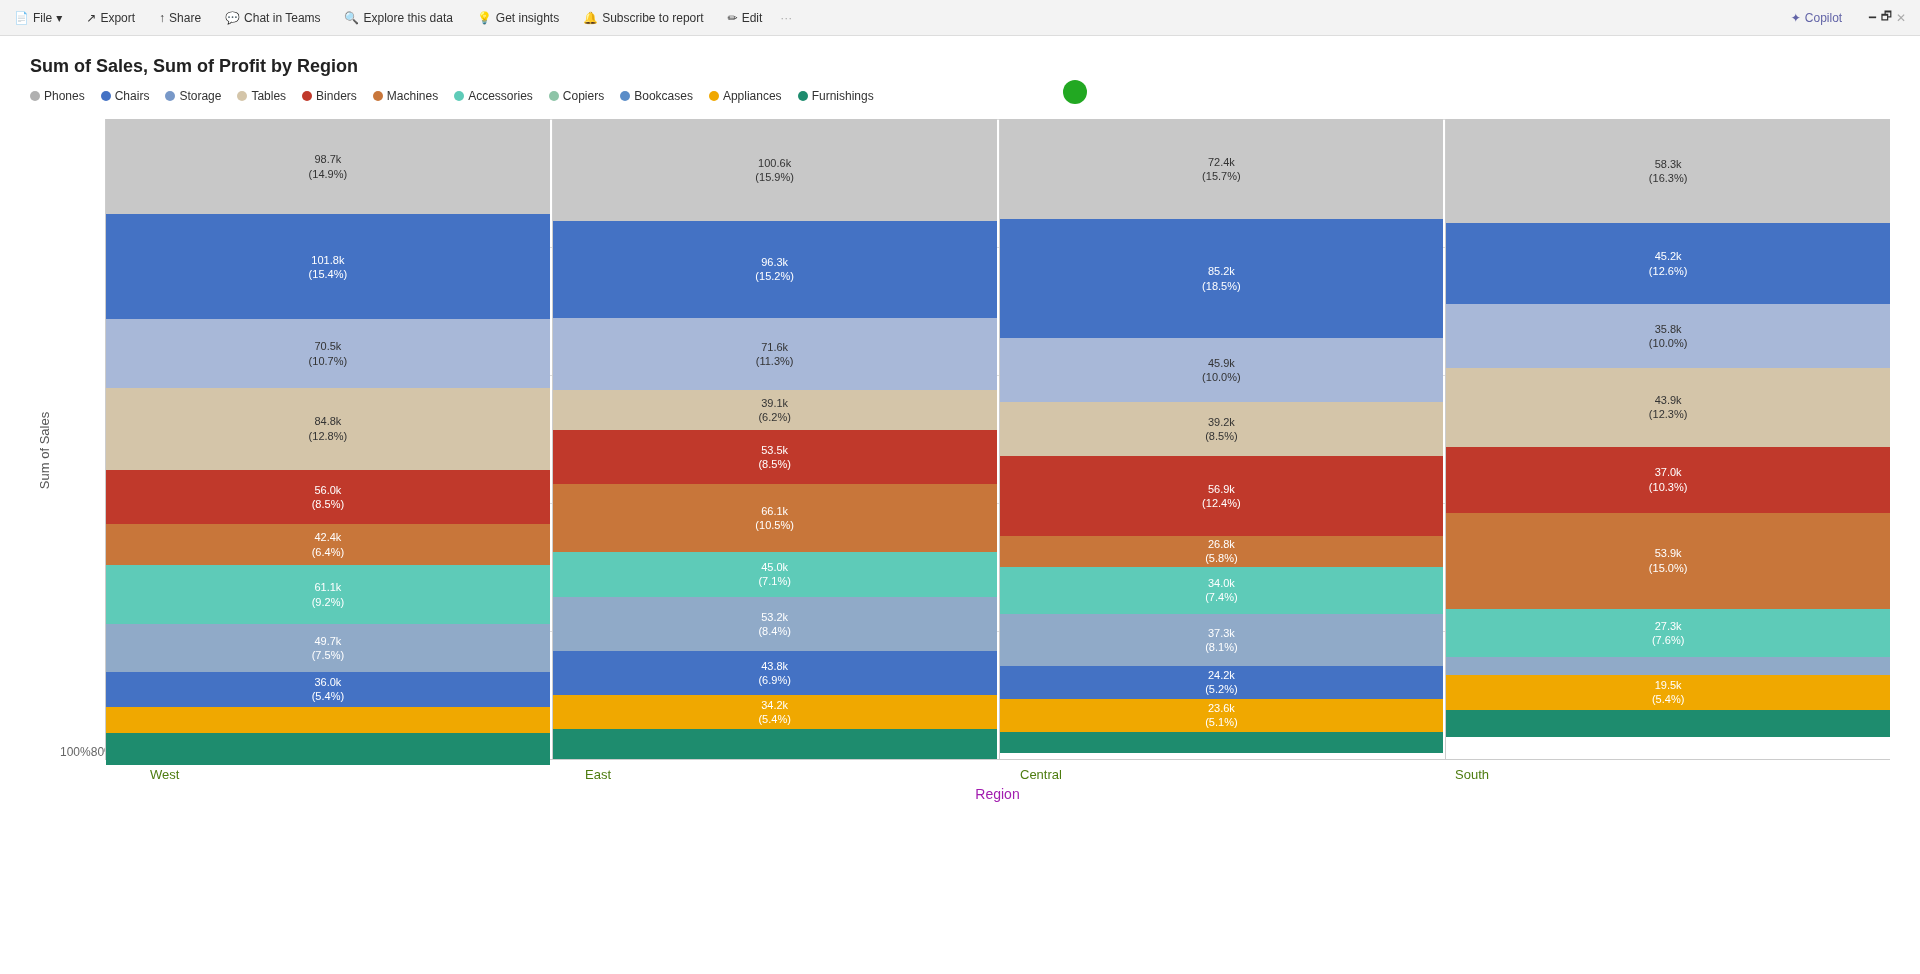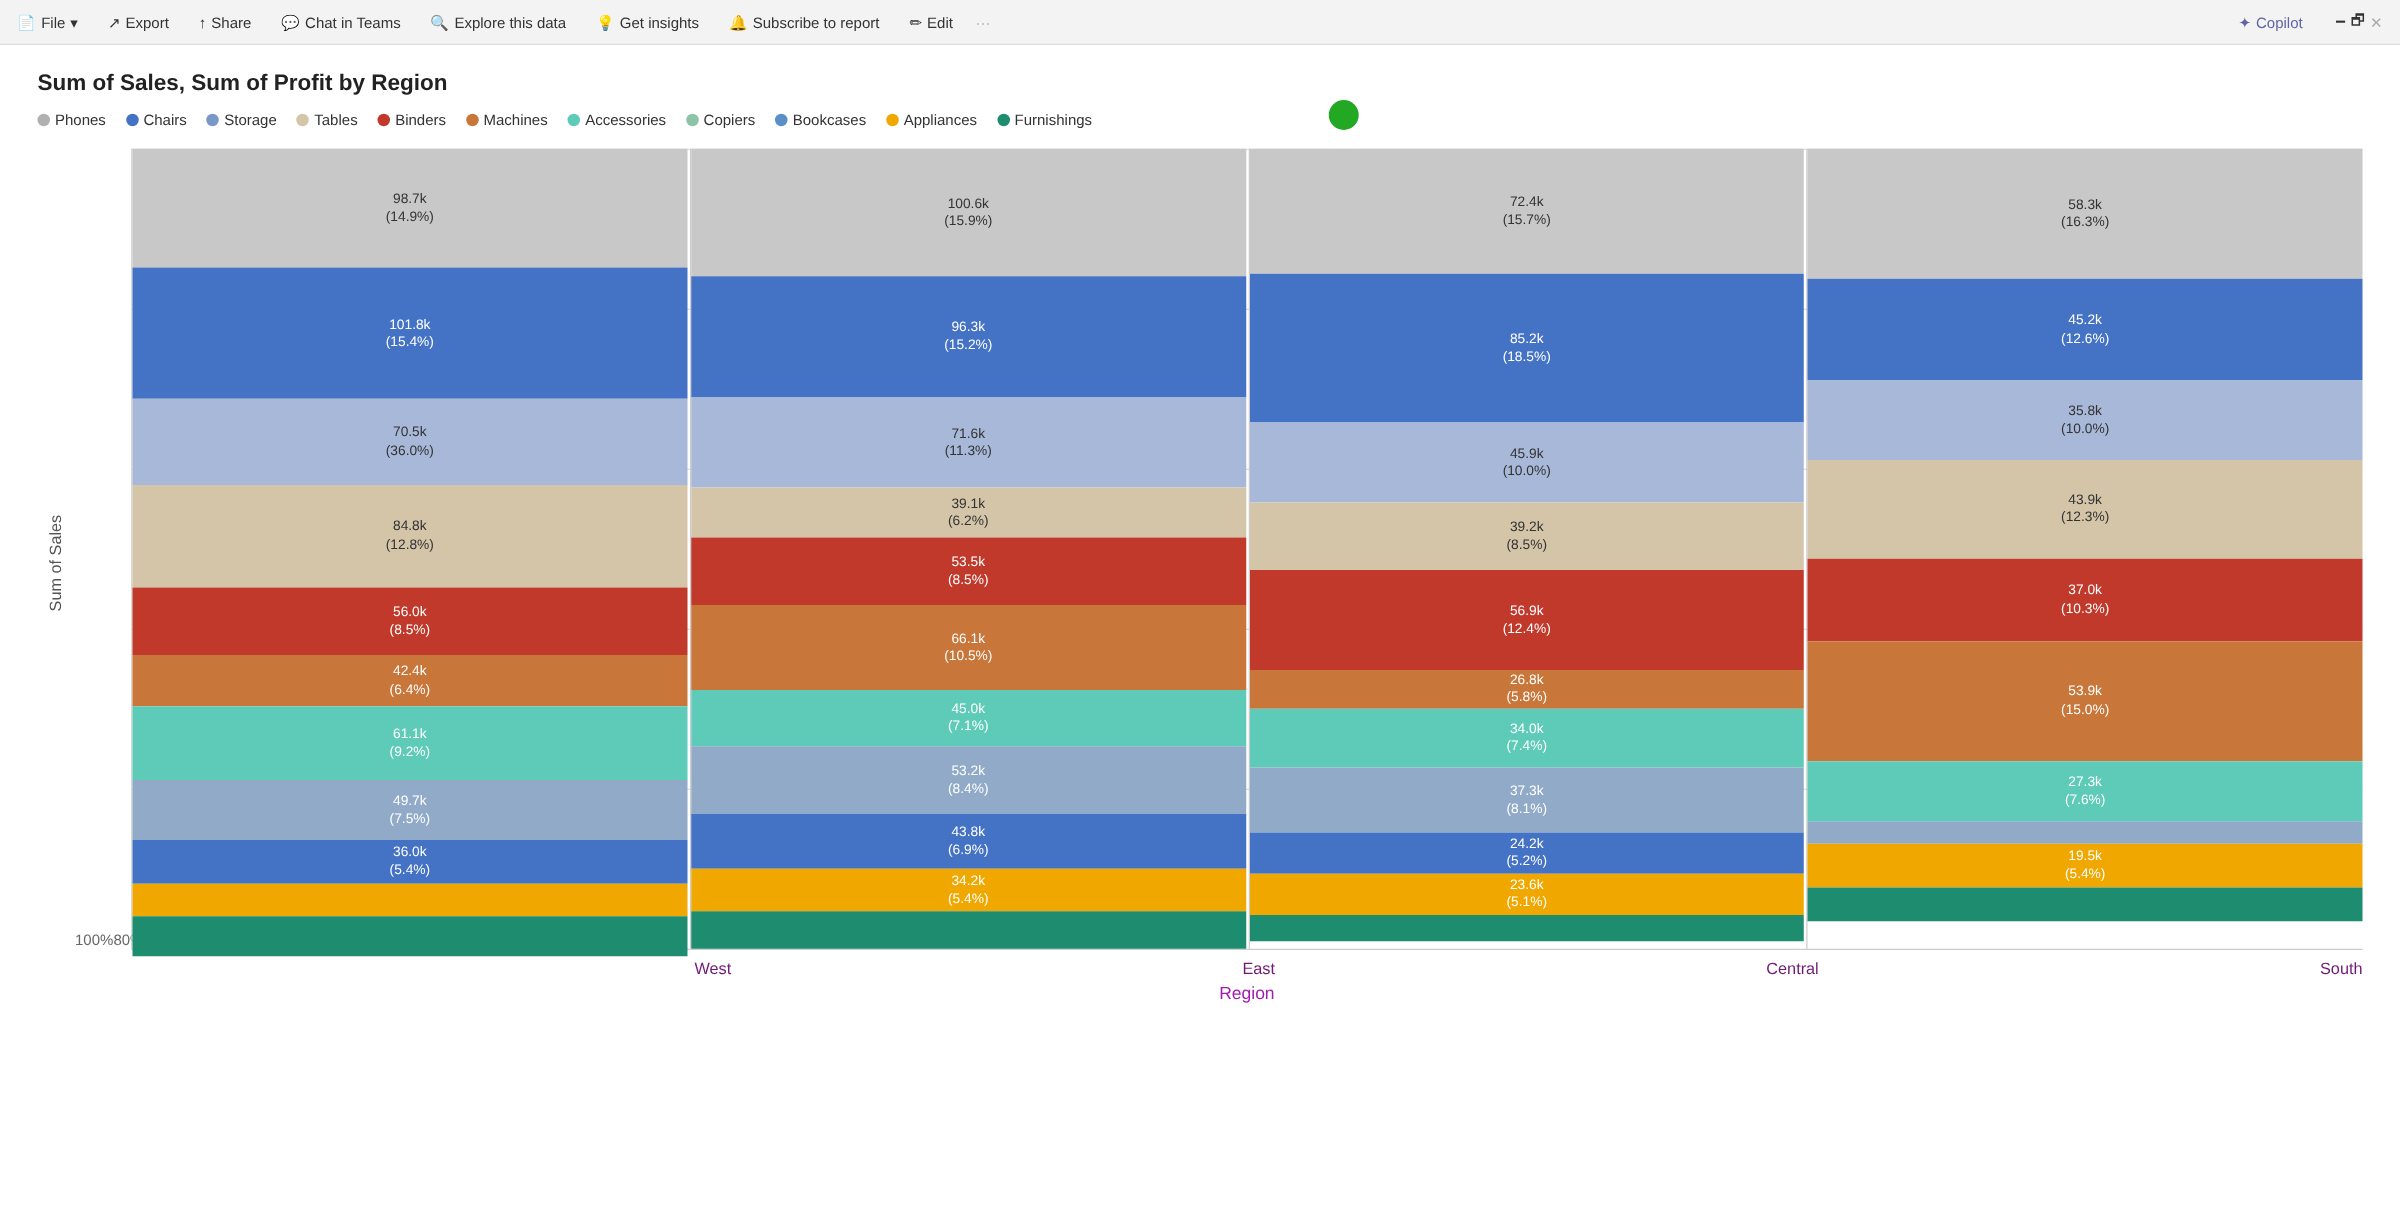--- a/index.html
+++ b/index.html
@@ -101,23 +101,23 @@
       white-space: nowrap;
     }
     .bar-label.dark { color: #333; }
     .x-axis {
       display: flex;
       margin-left: 45px;
       padding-top: 8px;
     }
     .x-label {
       flex: 1;
-      text-align: right;
+      text-align: left;
       font-size: 13px;
-      color: #701a75;
+      color: #4d7c0f;
     }
     .x-title {
       text-align: center;
       font-size: 14px;
       color: #444;
       margin-top: 4px;
       margin-left: 45px;
     }
     .copilot-btn {
       display: flex;
@@ -269,21 +269,21 @@
             <div class="bar-segment" style="background: rgb(200, 200, 200); height: 95.36px; flex-shrink: 0;">
               <div class="bar-label dark" style="white-space: pre;">98.7k
 (14.9%)</div>
             </div>
             <div class="bar-segment" style="background: rgb(68, 114, 196); height: 105px; flex-shrink: 0;">
               <div class="bar-label" style="white-space: pre;">101.8k
 (15.4%)</div>
             </div>
             <div class="bar-segment" style="background: rgb(168, 184, 216); height: 68.48px; flex-shrink: 0;">
               <div class="bar-label dark" style="white-space: pre;">70.5k
-(36.0%)</div>
+(10.7%)</div>
             </div>
             <div class="bar-segment" style="background: rgb(212, 197, 169); height: 81.92px; flex-shrink: 0;">
               <div class="bar-label dark" style="white-space: pre;">84.8k
 (12.8%)</div>
             </div>
             <div class="bar-segment" style="background: rgb(192, 57, 43); height: 54.4px; flex-shrink: 0;">
               <div class="bar-label" style="white-space: pre;">56.0k
 (8.5%)</div>
             </div>
             <div class="bar-segment" style="background: rgb(200, 118, 58); height: 40.96px; flex-shrink: 0;">

